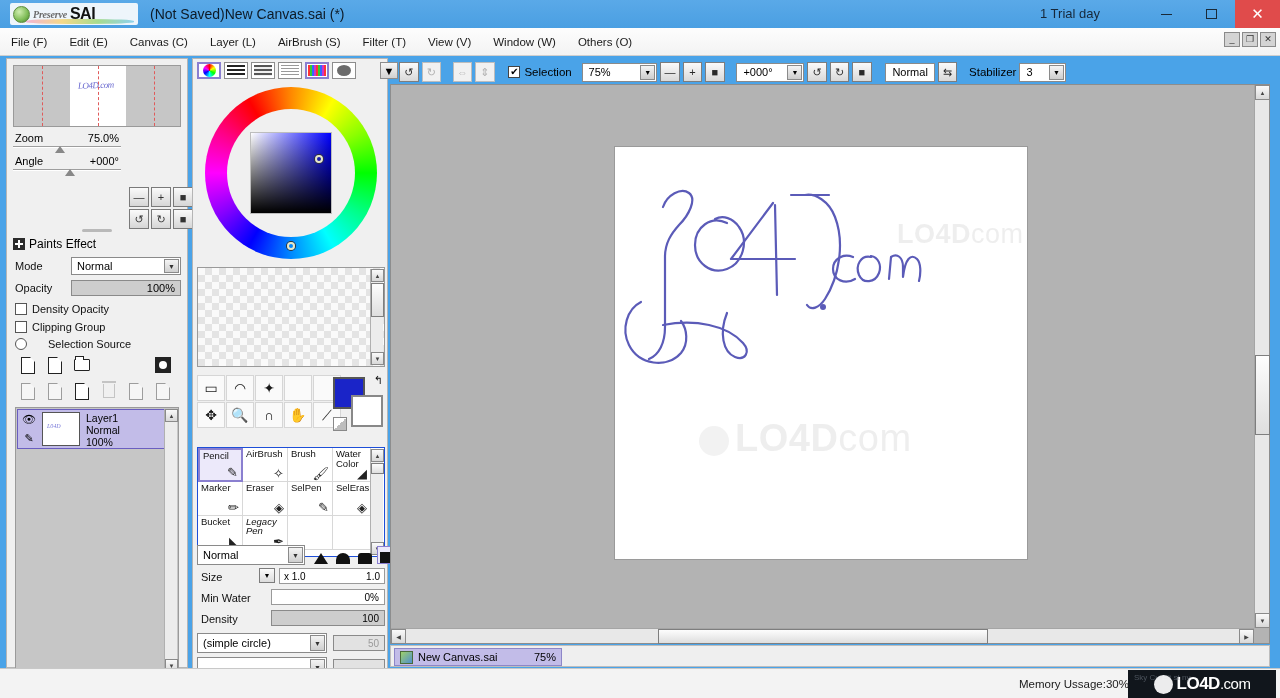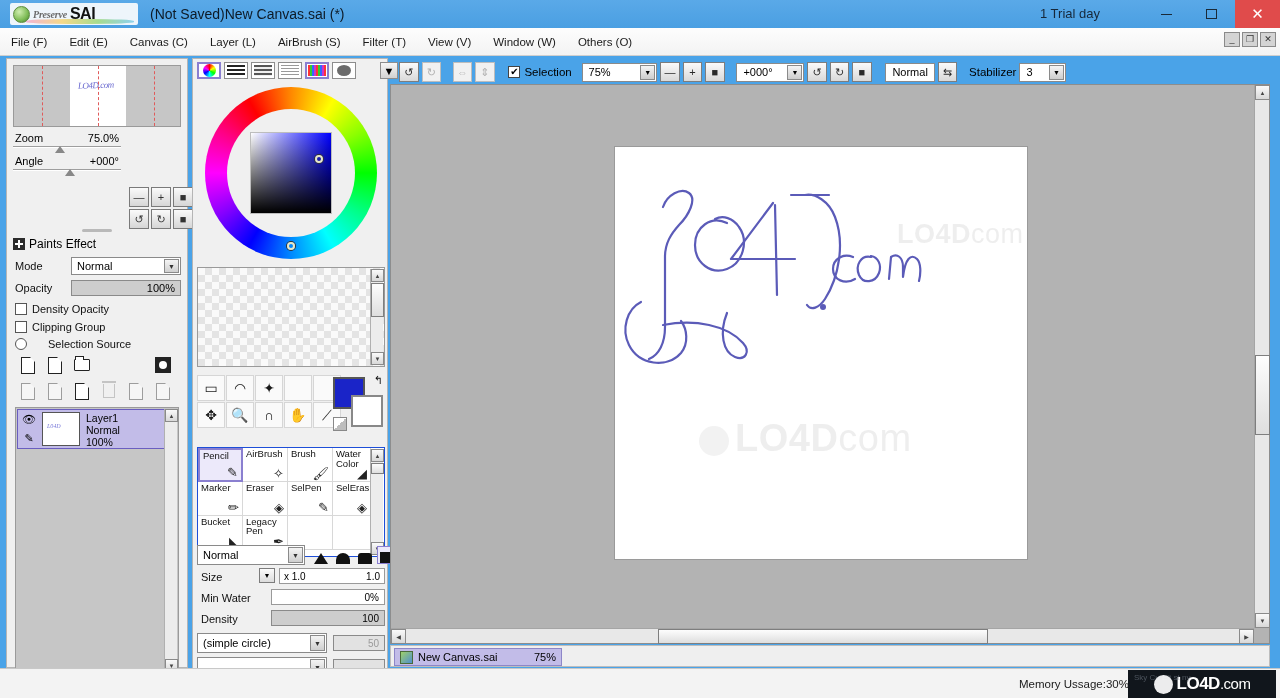--- a/index.html
+++ b/index.html
@@ -684,21 +684,21 @@
       <span class="bcell" style="left:135px;top:34px;width:38px;">
         <span class="bname">SelEras</span>
         <span class="bico">◈</span>
       </span>
 
       <span class="bcell" style="left:0;top:68px;">
         <span class="bname">Bucket</span>
         <span class="bico">◣</span>
       </span>
       <span class="bcell" style="left:45px;top:68px;">
-        <span class="bname" style="width:38px;line-height:9px;">Legacy Pen</span>
+        <span class="bname" style="width:38px;line-height:9px;font-style:italic;">Legacy Pen</span>
         <span class="bico">✒</span>
       </span>
       <span class="bcell" style="left:90px;top:68px;"></span>
       <span class="bcell" style="left:135px;top:68px;width:38px;"></span>
 
       <div class="vscroll" style="bottom:1px;">
         <div class="sb-btn" style="top:0;left:0;">▲</div>
         <div class="sb-btn" style="bottom:0;left:0;">▼</div>
         <div class="sbthumb" style="position:absolute;left:0;top:14px;width:13px;height:11px;"></div>
       </div>

